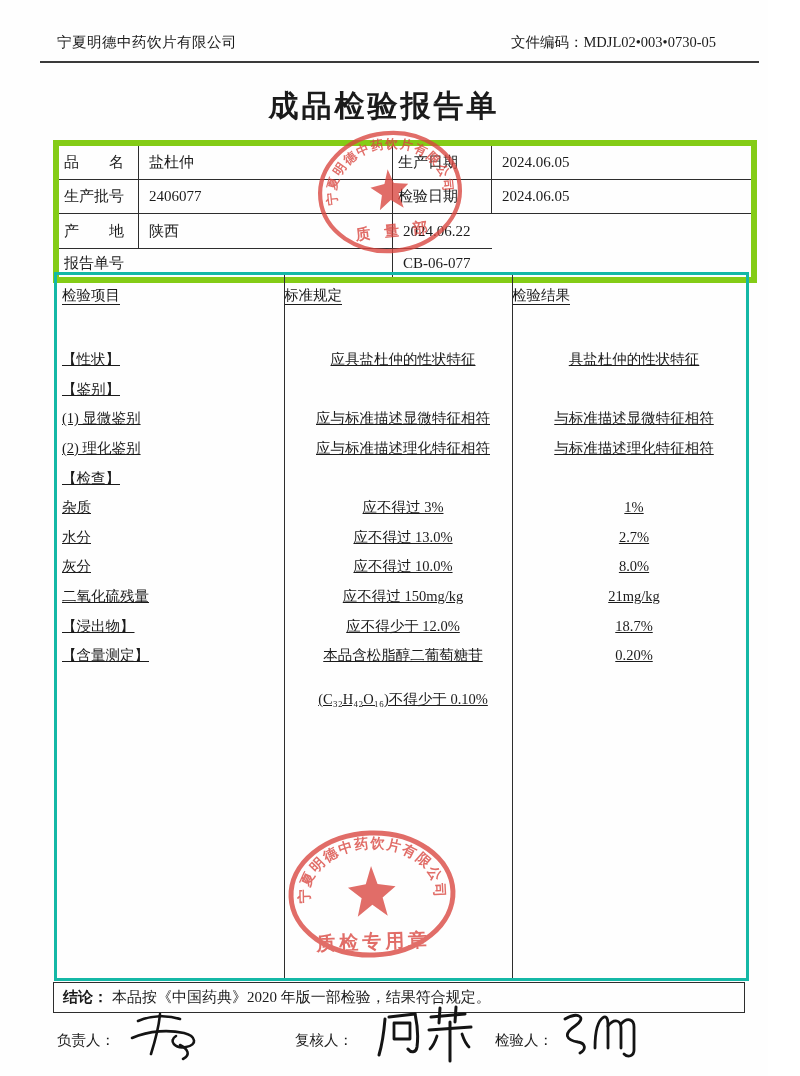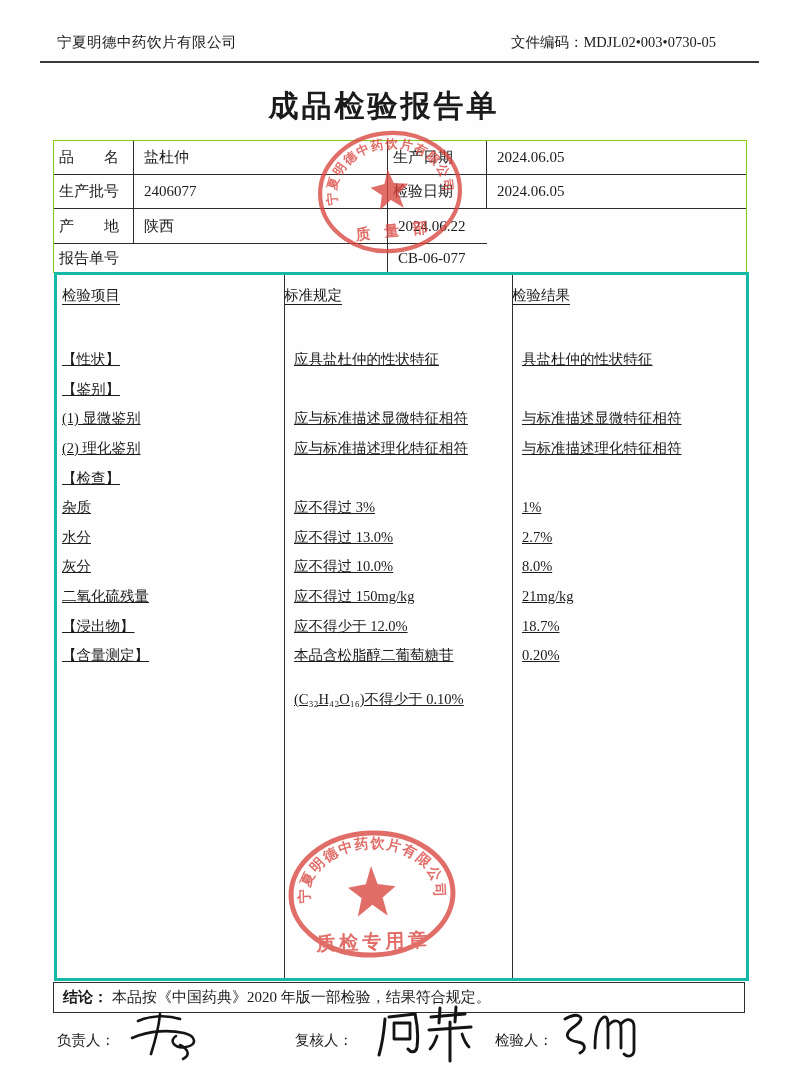--- a/index.html
+++ b/index.html
@@ -11,42 +11,42 @@
   .hdr-company{position:absolute;left:57px;top:33px;font-size:14.5px;letter-spacing:.5px;}
   .hdr-code{position:absolute;right:52px;top:33px;font-size:14.5px;}
   .hdr-rule{position:absolute;left:40px;top:61px;width:719px;border-top:2px solid #3a3a3a;}
   
   .title{position:absolute;left:0;top:86px;width:100%;text-align:center;
          font-size:30px;font-weight:bold;letter-spacing:3px;}
   
   .info-table{
     position:absolute;left:53px;top:140px;width:692px;height:131px;
     display:grid;grid-template-columns:80px 254px 99px 259px;grid-template-rows:34px 34px 35px 28px;
-    border:1px solid #84cc16;box-sizing:content-box;font-size:15px;
+    border:6px solid #84cc16;box-sizing:content-box;font-size:15px;
   }
   .info-table > div{display:flex;align-items:center;box-sizing:border-box;
     border-right:1px solid #2d2d2d;border-bottom:1px solid #2d2d2d;padding-left:5px;}
   .info-table > div.val{padding-left:10px;}
   .info-table > div.last-col{border-right:none;}
   .info-table > div.span2{grid-column:span 2;}
   .info-table > div.bot{border-bottom:none;}
   
   .items-table{position:absolute;left:54px;top:272px;width:689px;height:703px;
     border:3px solid #14b8a6;font-size:14.5px;}
   .vline{position:absolute;top:0;bottom:0;width:1px;background:#2d2d2d;}
   .vline.v1{left:227px;} .vline.v2{left:455px;}
   .items-header{display:grid;grid-template-columns:227px 228px 234px;height:40px;align-items:center;}
   .items-header .h1{padding-left:5px;}
   .items-header .hc{text-align:left;}
   .items-header span{text-decoration:underline;text-underline-offset:4px;}
   .item-row{display:grid;grid-template-columns:227px 228px 234px;height:29.6px;align-items:center;text-decoration:underline;}
   .item-row.first{margin-top:30px;}
   .item-row.formula{margin-top:14px;}
   .item-row .c1{padding-left:5px;}
-  .item-row .c2,.item-row .c3{padding-left:10px;}
+  .item-row .c2,.item-row .c3{padding-left:10px;text-align:center;}
   
   .conclusion{position:absolute;left:53px;top:982px;width:692px;height:31px;
     border:1px solid #2d2d2d;display:flex;align-items:center;box-sizing:border-box;
     padding-left:9px;font-size:15px;}
   .conclusion .lab{font-weight:bold;margin-right:4px;}
   
   .sig-label{position:absolute;font-size:14.5px;}
   .sig-svg{position:absolute;}
   .sig-svg path{stroke:#141414;fill:none;stroke-linecap:round;stroke-linejoin:round;}
   

